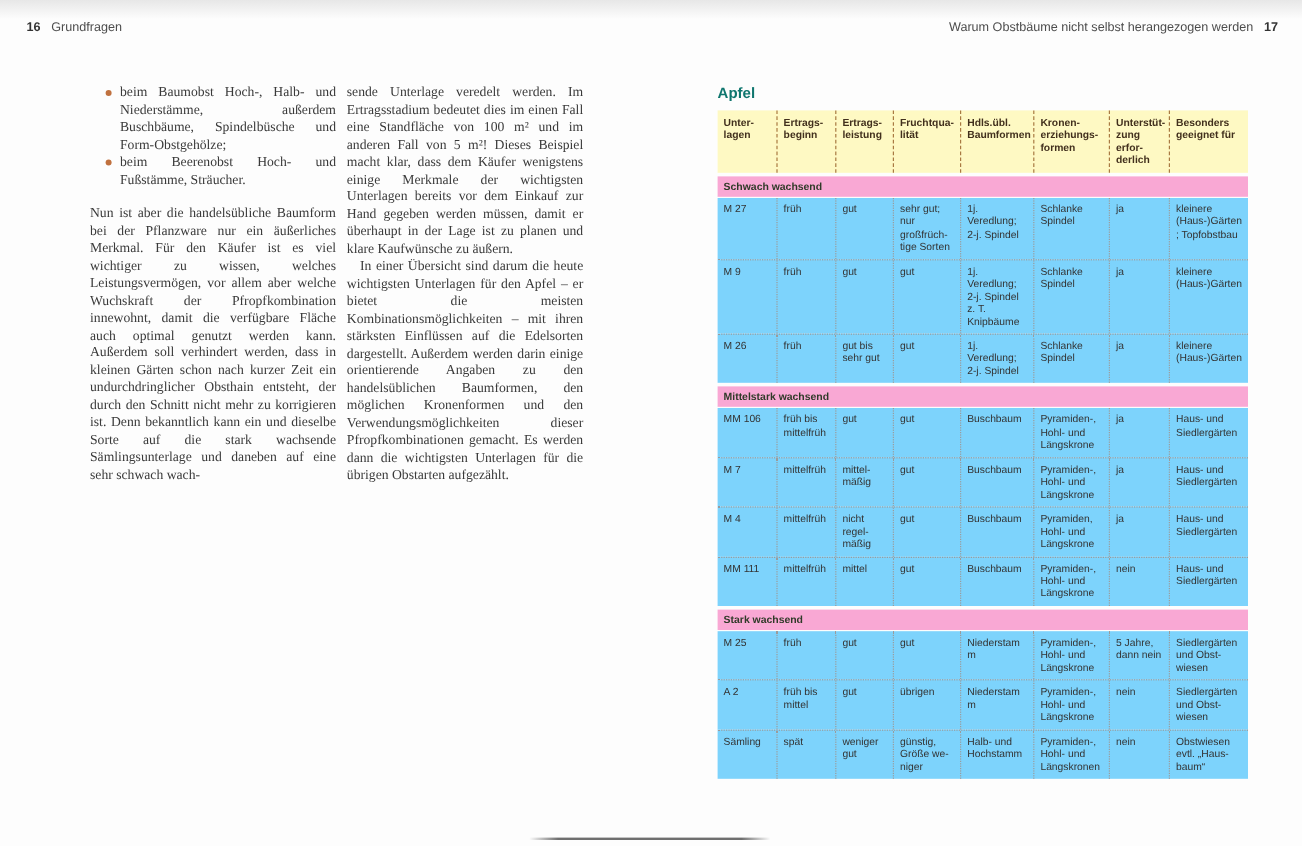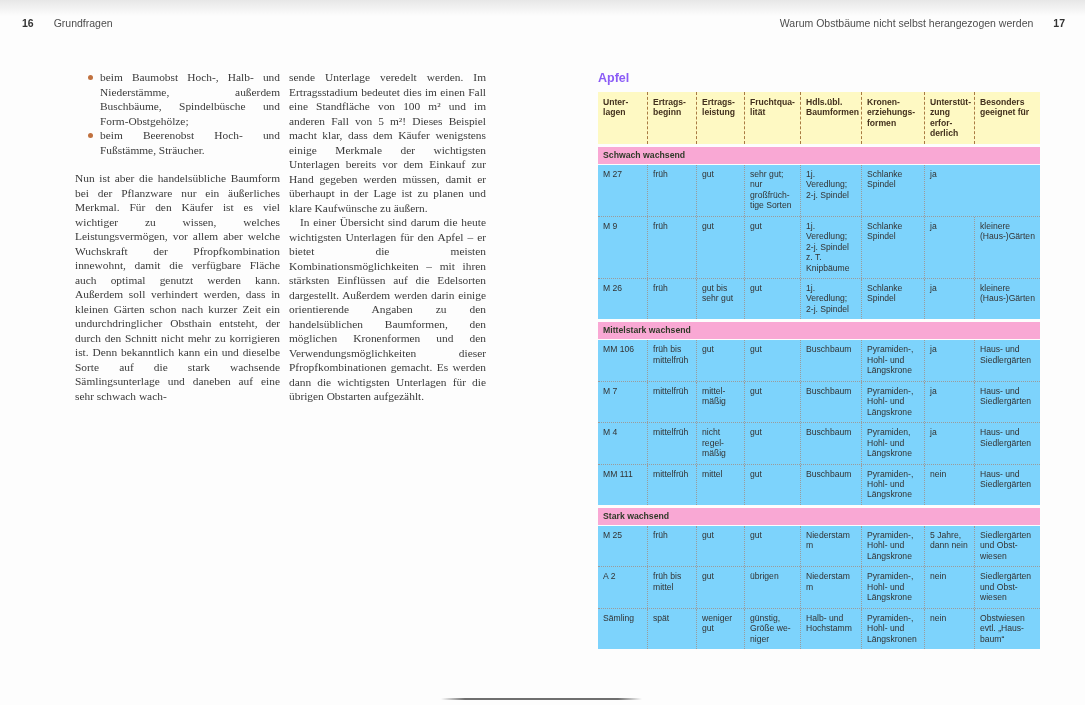--- a/index.html
+++ b/index.html
@@ -16,21 +16,21 @@
     position: absolute; top: 0; left: 0; width: 100%; height: 16px;
     background: linear-gradient(#e7e7e7, #fdfdfd);
   }
 
   
   .page-header {
     position: absolute; top: 17px; left: 22px; right: 20px;
     display: flex; justify-content: space-between; align-items: baseline;
     font-size: 10.5px; color: #4d4d4d;
   }
-  .ph-group { display: flex; gap: 20px; align-items: baseline; }
+  .ph-group { display: flex; gap: 9px; align-items: baseline; }
   .ph-num { font-weight: bold; color: #333; }
 
   
   .textcol {
     position: absolute; top: 70px;
     font-family: "Liberation Serif", serif;
     font-size: 11.4px; line-height: 14.5px;
     text-align: justify; color: #3a3a3a;
   }
   .col-left  { left: 75px;  width: 205px; }
@@ -41,21 +41,21 @@
     position: absolute; left: 13px; top: 5px;
     width: 5px; height: 5px; border-radius: 50%;
     background: #c0713f;
   }
   .para { margin-bottom: 0; }
   .para.indent { text-indent: 11px; }
 
   
   .table-area { position: absolute; left: 598px; top: 71px; width: 442px; }
   .table-title {
-    font-size: 12.5px; font-weight: bold; color: #8b5cf6;
+    font-size: 12.5px; font-weight: bold; color: #0f766e;
     margin-bottom: 7px;
   }
   .trow {
     display: grid;
     grid-template-columns: 50px 49px 48px 56px 61px 63px 50px 65px;
     background: #7dd3fc;
   }
   .thead { background: #fef9c3; }
   .th {
     font-size: 8.6px; font-weight: bold; color: #42301d;
@@ -140,20 +140,21 @@
       <div class="section-bar">Schwach wachsend</div>
       <div class="section-rows">
         <div class="trow tbody-row">
           <div class="td">M 27</div>
           <div class="td">früh</div>
           <div class="td">gut</div>
           <div class="td">sehr gut; nur großfrüch-tige Sorten</div>
           <div class="td">1j. Veredlung; 2-j. Spindel</div>
           <div class="td">Schlanke Spindel</div>
           <div class="td">ja</div>
+          <div class="td">kleinere (Haus-)Gärten; Topfobstbau</div>
         </div>
         <div class="trow tbody-row">
           <div class="td">M 9</div>
           <div class="td">früh</div>
           <div class="td">gut</div>
           <div class="td">gut</div>
           <div class="td">1j. Veredlung; 2-j. Spindel z. T. Knipbäume</div>
           <div class="td">Schlanke Spindel</div>
           <div class="td">ja</div>
           <div class="td">kleinere (Haus-)Gärten</div>

